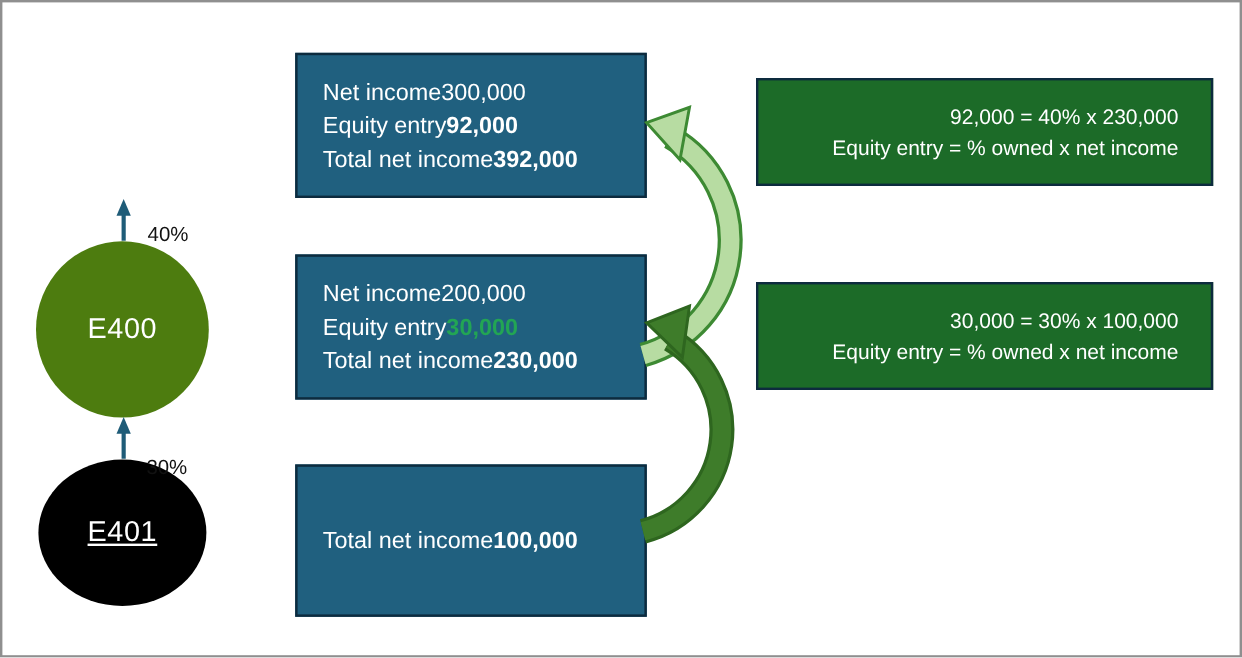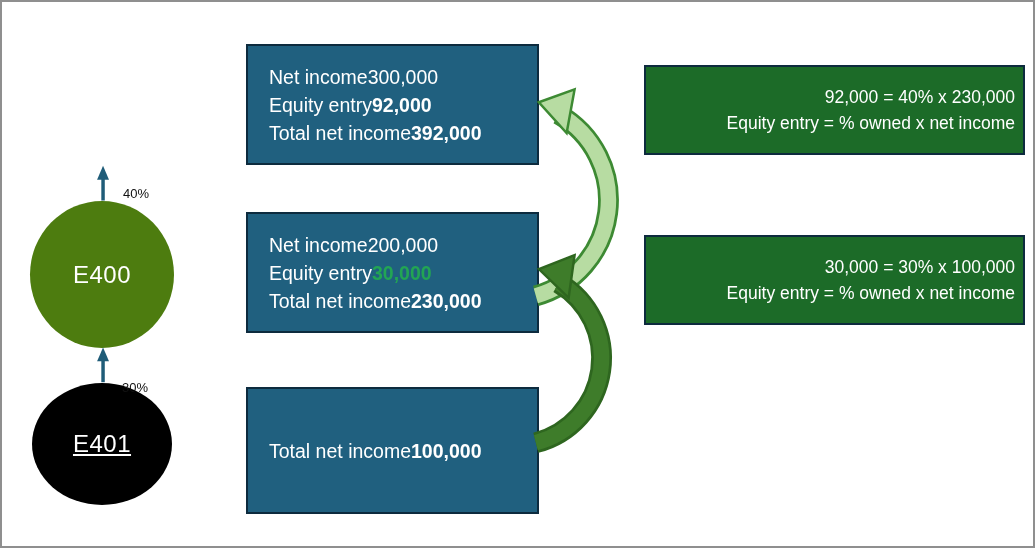--- a/index.html
+++ b/index.html
@@ -11,41 +11,41 @@
   
   .circle{
     position:absolute;border-radius:50%;
     display:flex;align-items:center;justify-content:center;
     color:#fff;font-size:24px;letter-spacing:.5px;
   }
   .c1{left:31px;top:33px;width:140px;height:131px;}
   .c2{left:28px;top:199px;width:144px;height:147px;}
   .c3{left:30px;top:381px;width:140px;height:122px;}
   
-  .pct{position:absolute;font-size:13px;color:#111;}
+  .pct{position:absolute;font-size:17px;color:#111;}
   .pct1{left:121px;top:184px;}
   .pct2{left:120px;top:360px;margin-top:18px;}
   
   .ibox{
     position:absolute;left:244px;width:293px;box-sizing:border-box;
     border:2px solid #0D2B3E;color:#fff;
     display:flex;flex-direction:column;justify-content:center;
     font-size:19.5px;line-height:28px;
   }
   .ib1{top:42px;height:121px;}
   .ib2{top:210px;height:121px;}
   .ib3{top:385px;height:127px;}
   .irow{display:flex;justify-content:flex-start;padding:0 7px 0 21px;}
   .val.bold{font-weight:bold;}
   
   .cbox{
-    position:absolute;left:642px;width:381px;height:90px;box-sizing:border-box;
+    position:absolute;left:628px;width:381px;height:90px;box-sizing:border-box;
     border:2px solid #0D2B3E;color:#fff;text-align:right;
     display:flex;flex-direction:column;justify-content:center;
-    padding-right:8px;font-size:17.5px;line-height:26px;
+    padding-right:27px;font-size:17.5px;line-height:26px;
   }
   .cb1{top:63px;}
   .cb2{top:233px;}
   
   .overlay{position:absolute;left:0;top:0;width:100%;height:100%;pointer-events:none;}
 </style>
 </head>
 <body>
 
 <div class="stage">

